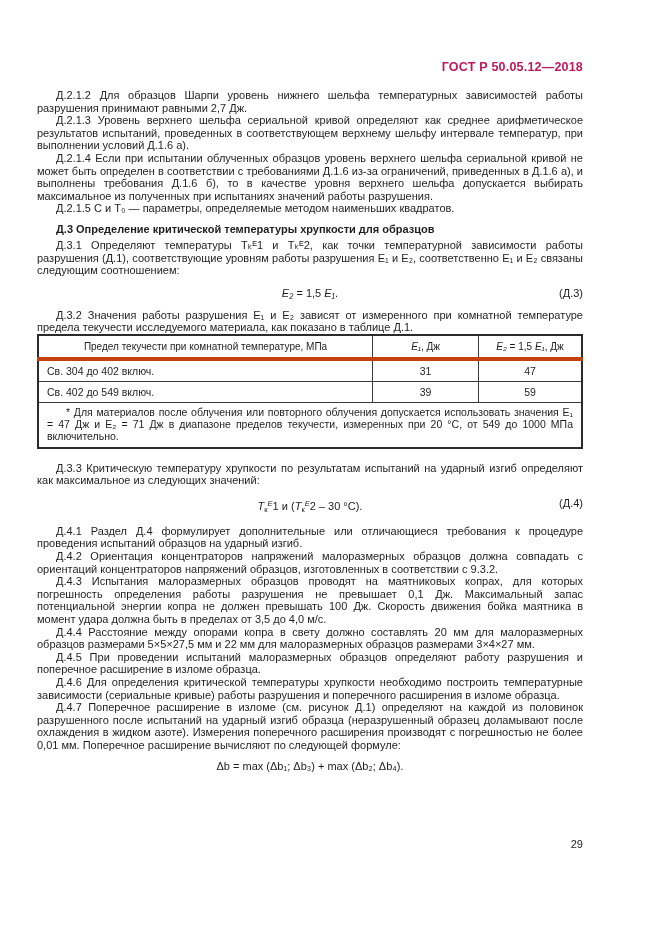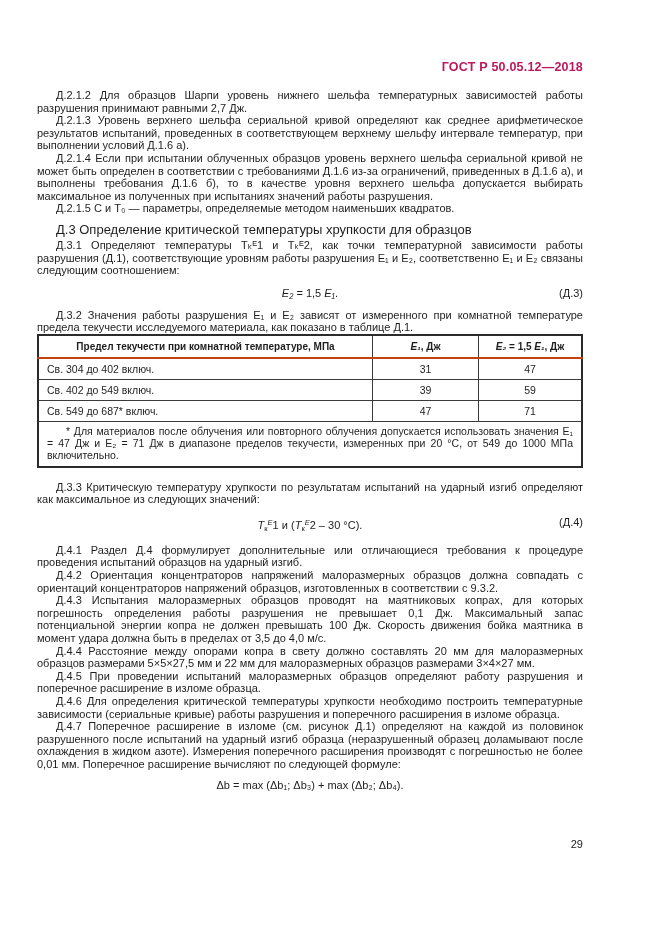--- a/index.html
+++ b/index.html
@@ -30,23 +30,23 @@
     color: #be185d;
   }
   .para {
     font-size: 11px;
     line-height: 12.6px;
     text-align: justify;
     text-indent: 19px;
     margin: 0;
   }
   .heading {
-    font-size: 13px;
+    font-size: 11px;
     line-height: 13px;
-    font-weight: normal;
+    font-weight: bold;
     text-indent: 19px;
     margin: 8px 0 3px 0;
   }
   .formula-row {
     position: relative;
     text-align: center;
     font-size: 11px;
     line-height: 13px;
     margin: 10px 0 9px 0;
   }
@@ -69,22 +69,22 @@
     width: 100%;
     border-collapse: collapse;
     border: 2px solid #2b2b2b;
     font-size: 10.5px;
   }
   table.gost th, table.gost td {
     border: 1px solid #3a3a3a;
     padding: 4px 8px;
   }
   table.gost thead th {
-    border-bottom: 2px solid #c2410c;
-    font-weight: bold;
+    border-bottom: 4px solid #c2410c;
+    font-weight: normal;
     text-align: center;
     font-size: 10px;
     padding: 5px 4px;
   }
   table.gost td.range { text-align: left; }
   table.gost td.num { text-align: center; }
   table.gost .var { font-style: italic; }
   td.footnote-cell {
     font-size: 10.5px;
     line-height: 11.9px;
@@ -147,25 +147,20 @@
           <td class="range">Св. 304 до 402 включ.</td>
           <td class="num">31</td>
           <td class="num">47</td>
         </tr>
         <tr>
           <td class="range">Св. 402 до 549 включ.</td>
           <td class="num">39</td>
           <td class="num">59</td>
         </tr>
         <tr>
-          <td class="range">Св. 549 до 687* включ.</td>
-          <td class="num">47</td>
-          <td class="num">71</td>
-        </tr>
-        <tr>
           <td class="footnote-cell" colspan="3">
               <span class="footnote-body" style="display:block; text-indent:19px;">* Для материалов после облучения или повторного облучения допускается использовать значения E₁ = 47 Дж и E₂ = 71 Дж в диапазоне пределов текучести, измеренных при 20 °C, от 549 до 1000 МПа включительно.</span>
             </td>
         </tr>
       </tbody>
     </table>
 
     <p class="para" style="margin-top:13px;">Д.3.3 Критическую температуру хрупкости по результатам испытаний на ударный изгиб определяют как максимальное из следующих значений:</p>
 
     <div class="formula-row">

